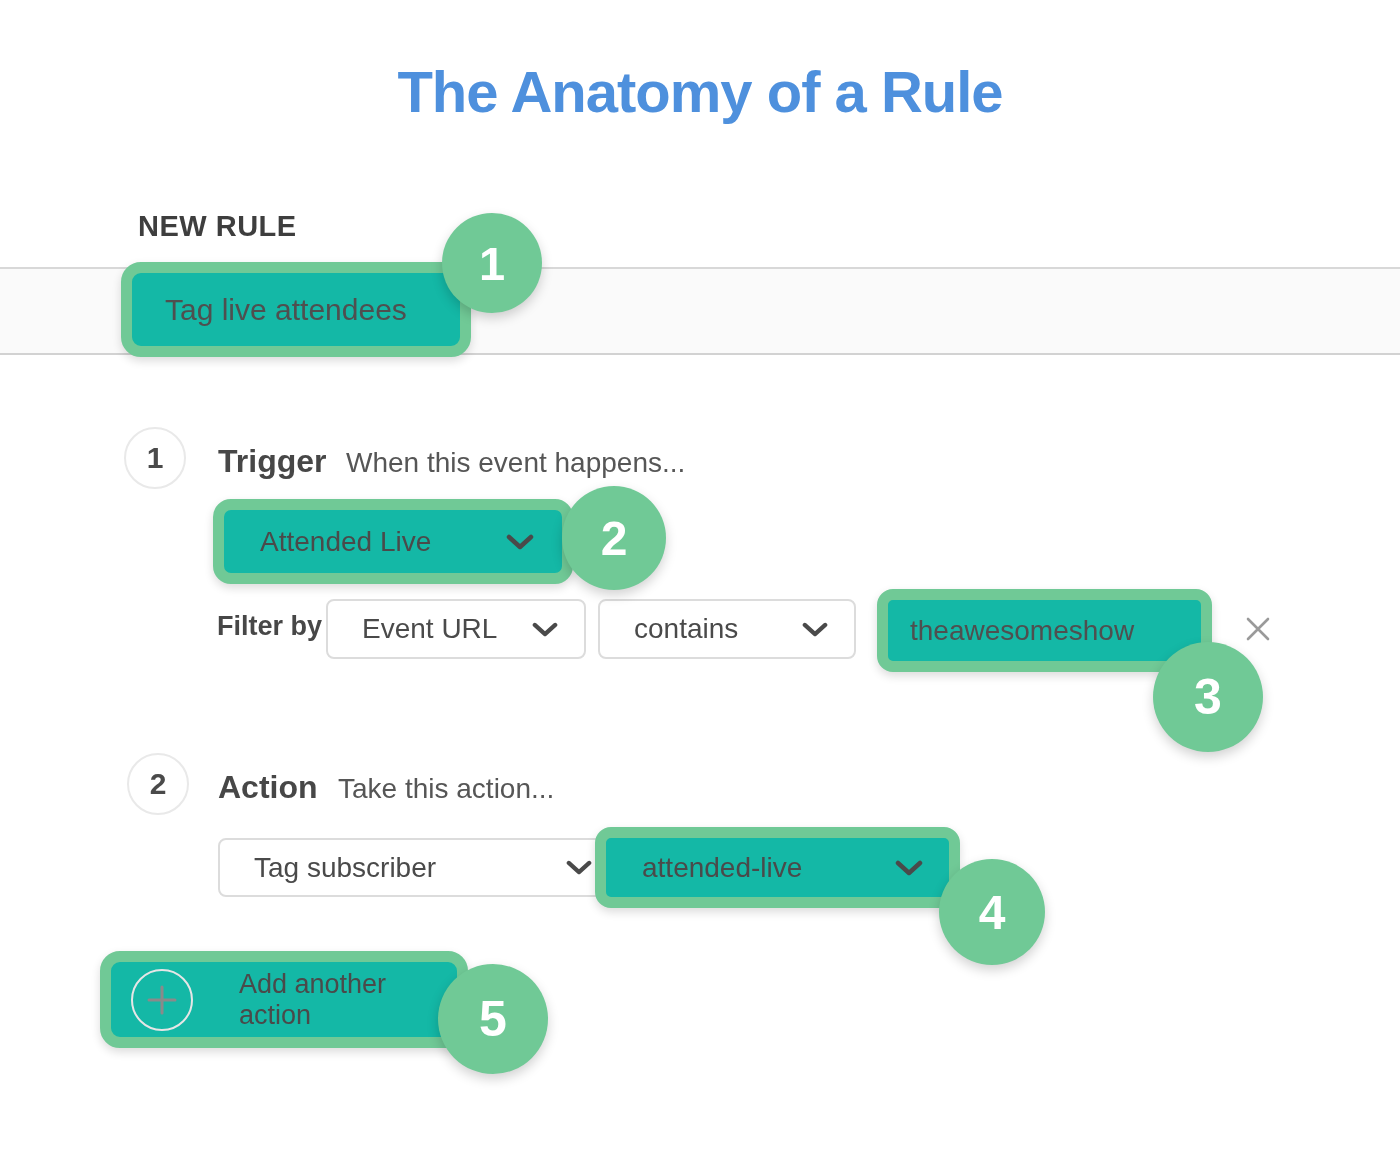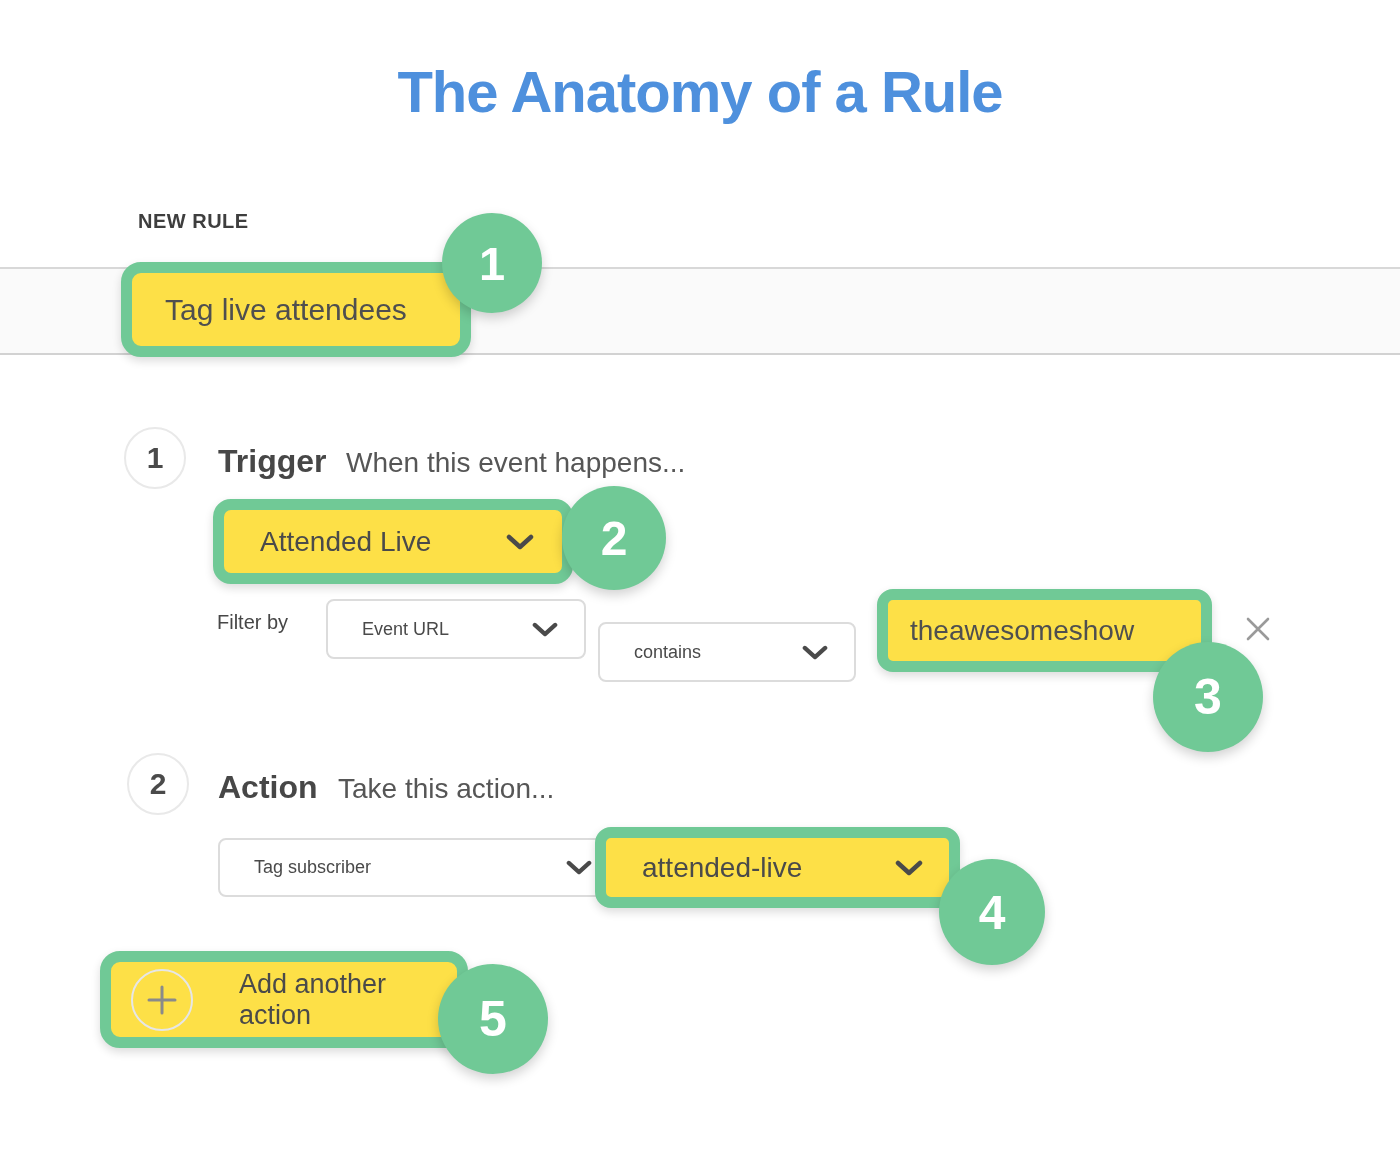--- a/index.html
+++ b/index.html
@@ -18,39 +18,39 @@
     text-align: center;
     font-size: 58px;
     font-weight: bold;
     letter-spacing: -1px;
     color: #4e90dd;
   }
 
   
   .section-label {
     top: 210px; left: 138px;
-    font-size: 20px;
+    font-size: 29px;
     font-weight: bold;
     letter-spacing: 0.5px;
     color: #3e3e3e;
   }
 
   
   .rule-name-bar {
     top: 267px; left: 0; width: 1400px; height: 88px;
     background: #fafafa;
     border-top: 2px solid #d8d8d8;
     border-bottom: 2px solid #d2d2d2;
   }
 
   
   .hl {
     border: 11px solid #70c996;
     border-radius: 20px;
-    background: #fde047;
+    background: #14b8a6;
     box-shadow: 0 4px 10px rgba(0,0,0,0.14);
     display: flex;
     align-items: center;
   }
   .hl-rule-name { top: 262px; left: 121px; width: 350px; height: 95px; }
   .hl-trigger-event { top: 499px; left: 213px; width: 360px; height: 85px; border-radius: 18px; }
   .hl-filter-value { top: 589px; left: 877px; width: 335px; height: 83px; border-radius: 16px; }
   .hl-action-tag { top: 827px; left: 595px; width: 365px; height: 81px; border-radius: 16px; text-align: center; }
   .hl-add-action { top: 951px; left: 100px; width: 368px; height: 97px; }
 
@@ -97,42 +97,42 @@
   .step-subtitle-action  { top: 773px; left: 338px; }
 
   
   .select-box {
     border: 2px solid #dcdcdc;
     border-radius: 8px;
     background: #ffffff;
     display: flex;
     align-items: center;
     justify-content: space-between;
-    font-size: 18px;
+    font-size: 28px;
     color: #4a4a4a;
   }
   .dd-filter-field    { top: 599px; left: 326px; width: 260px; height: 60px; padding: 0 26px 0 34px; }
-  .dd-filter-operator { top: 622px; left: 598px; width: 258px; height: 60px; padding: 0 26px 0 34px; }
+  .dd-filter-operator { top: 599px; left: 598px; width: 258px; height: 60px; padding: 0 26px 0 34px; }
   .dd-action-type     { top: 838px; left: 218px; width: 404px; height: 59px; padding: 0 28px 0 34px; }
 
   .hl-inner-select {
     width: 100%; height: 100%;
     display: flex;
     align-items: center;
     justify-content: space-between;
     font-size: 28px;
     color: #4a4a4a;
   }
   .hl-trigger-event .hl-inner-select { padding: 0 28px 0 36px; }
   .hl-action-tag    .hl-inner-select { padding: 0 26px 0 36px; }
 
   .rule-name-text { font-size: 30px; color: #4f4f4f; padding-left: 33px; }
   .filter-value-text { font-size: 28px; color: #4f4f4f; padding-left: 22px; }
 
-  .filter-by-label { top: 611px; left: 217px; font-size: 20px; font-weight: normal; color: #474747; }
+  .filter-by-label { top: 611px; left: 217px; font-size: 27px; font-weight: bold; color: #474747; }
 
   
   .add-action-inner {
     width: 100%; height: 100%;
     display: flex;
     align-items: center;
     padding-left: 20px;
   }
   .plus-circle {
     width: 62px; height: 62px;

